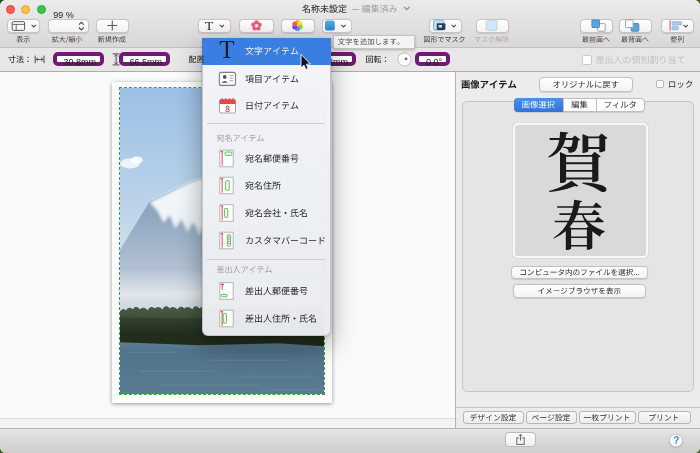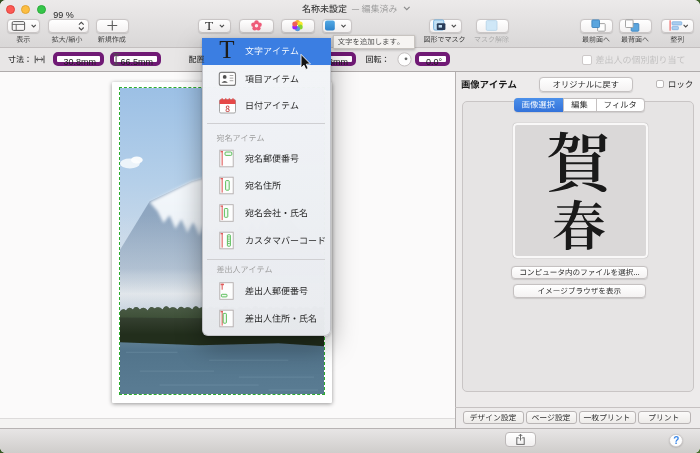--- a/index.html
+++ b/index.html
@@ -123,21 +123,21 @@
  <div class="abs tbtn" style="left:280.5px;width:34.5px"></div>
  <div class="abs tbtn" style="left:321.5px;width:30px"></div>
  <div class="abs tbtn" style="left:429px;width:32.5px"></div>
  <div class="abs tbtn" style="left:475.5px;width:33px"></div>
  <div class="abs tbtn" style="left:580px;width:33px"></div>
  <div class="abs tbtn" style="left:619px;width:33px"></div>
  <div class="abs tbtn" style="left:661px;width:32.5px"></div>
  <div class="abs num" style="left:47.6px;top:10px;width:32px;text-align:center">99 %</div>
 
  <div class="abs fld" style="left:53px;width:51px">30.8mm</div>
- <div class="abs fld" style="left:110px;width:51px">66.5mm</div>
+ <div class="abs fld" style="left:119px;width:51px">66.5mm</div>
  <div class="abs fld" style="left:305px;width:51px">48.8mm</div>
  <div class="abs fld" style="left:415px;width:35px">0.0°</div>
 
  <div class="abs" style="left:582px;top:55.2px;width:9.7px;height:9.7px;background:#fff;border:1px solid #cdc9c9;border-radius:2px"></div>
 
  <div class="abs pbtn" style="left:538.5px;top:77px;width:94.5px;height:14.6px"></div>
  <div class="abs" style="left:655.8px;top:79.9px;width:8.6px;height:8.6px;background:#fff;border:1px solid #bbb7b7;border-radius:2px"></div>
  <div class="abs" id="grpbox"></div>
  <div class="abs" id="tabs"></div>
  <div class="abs" id="tabsel"></div>

